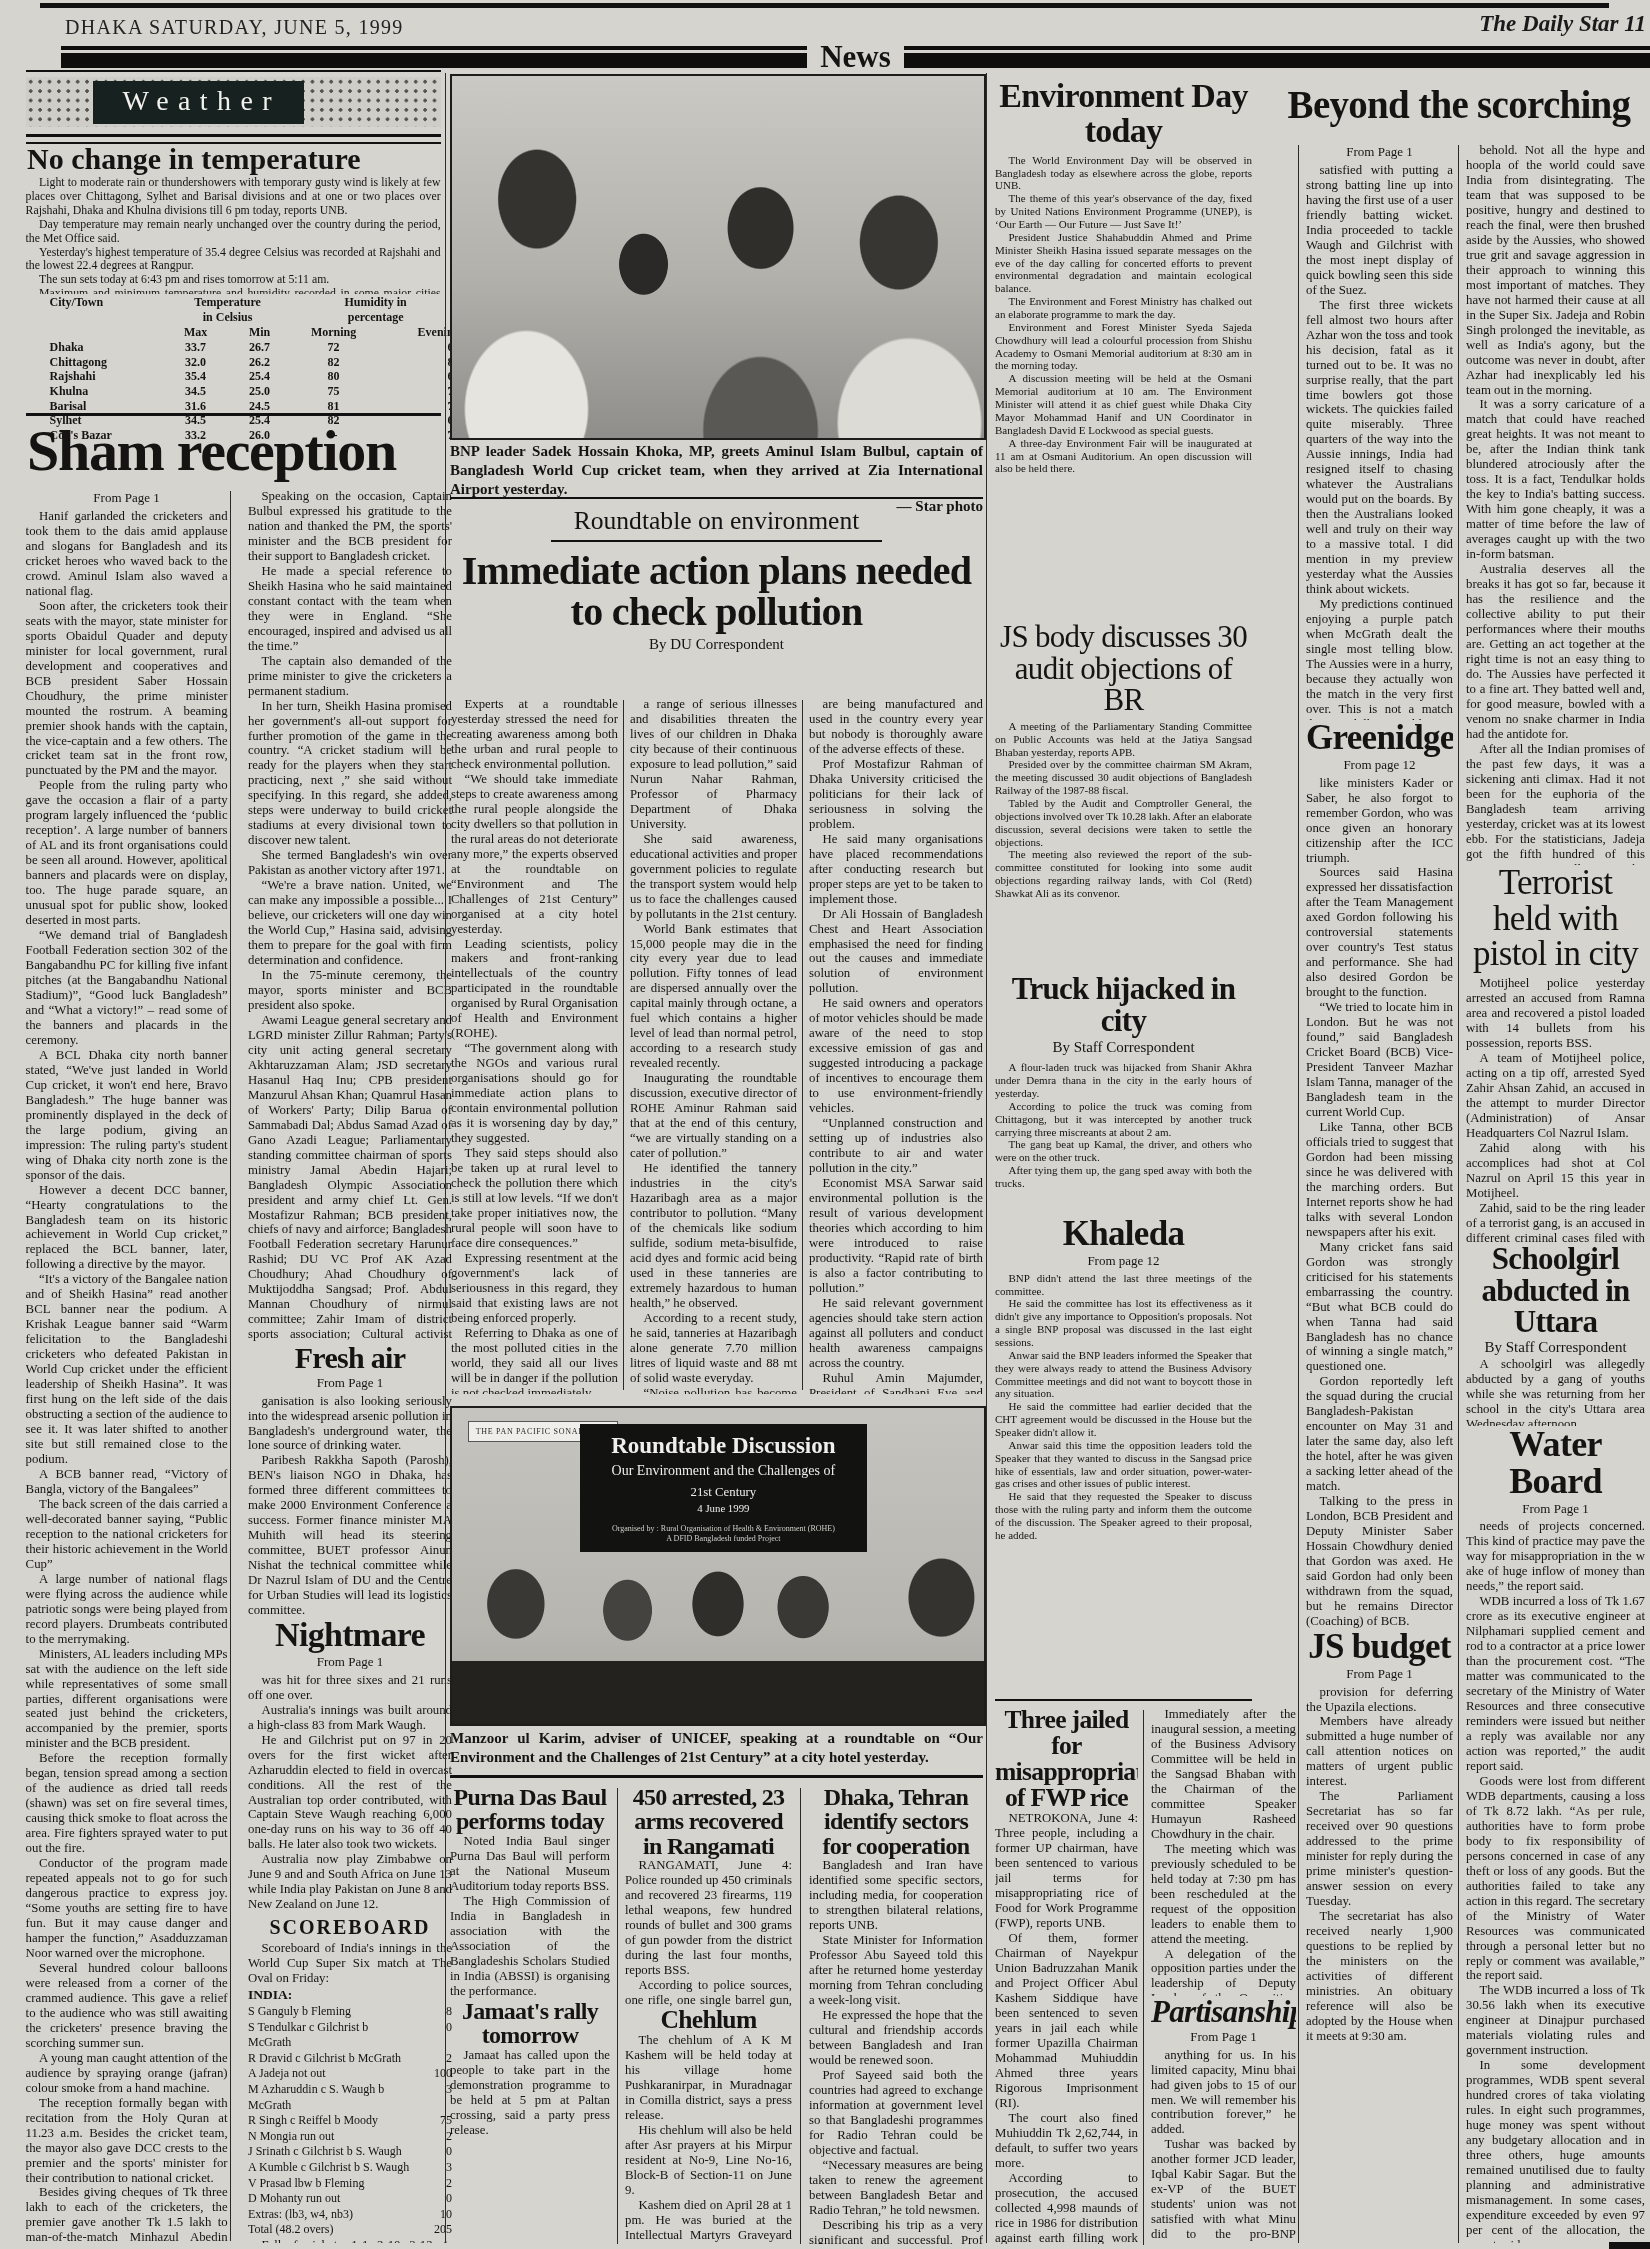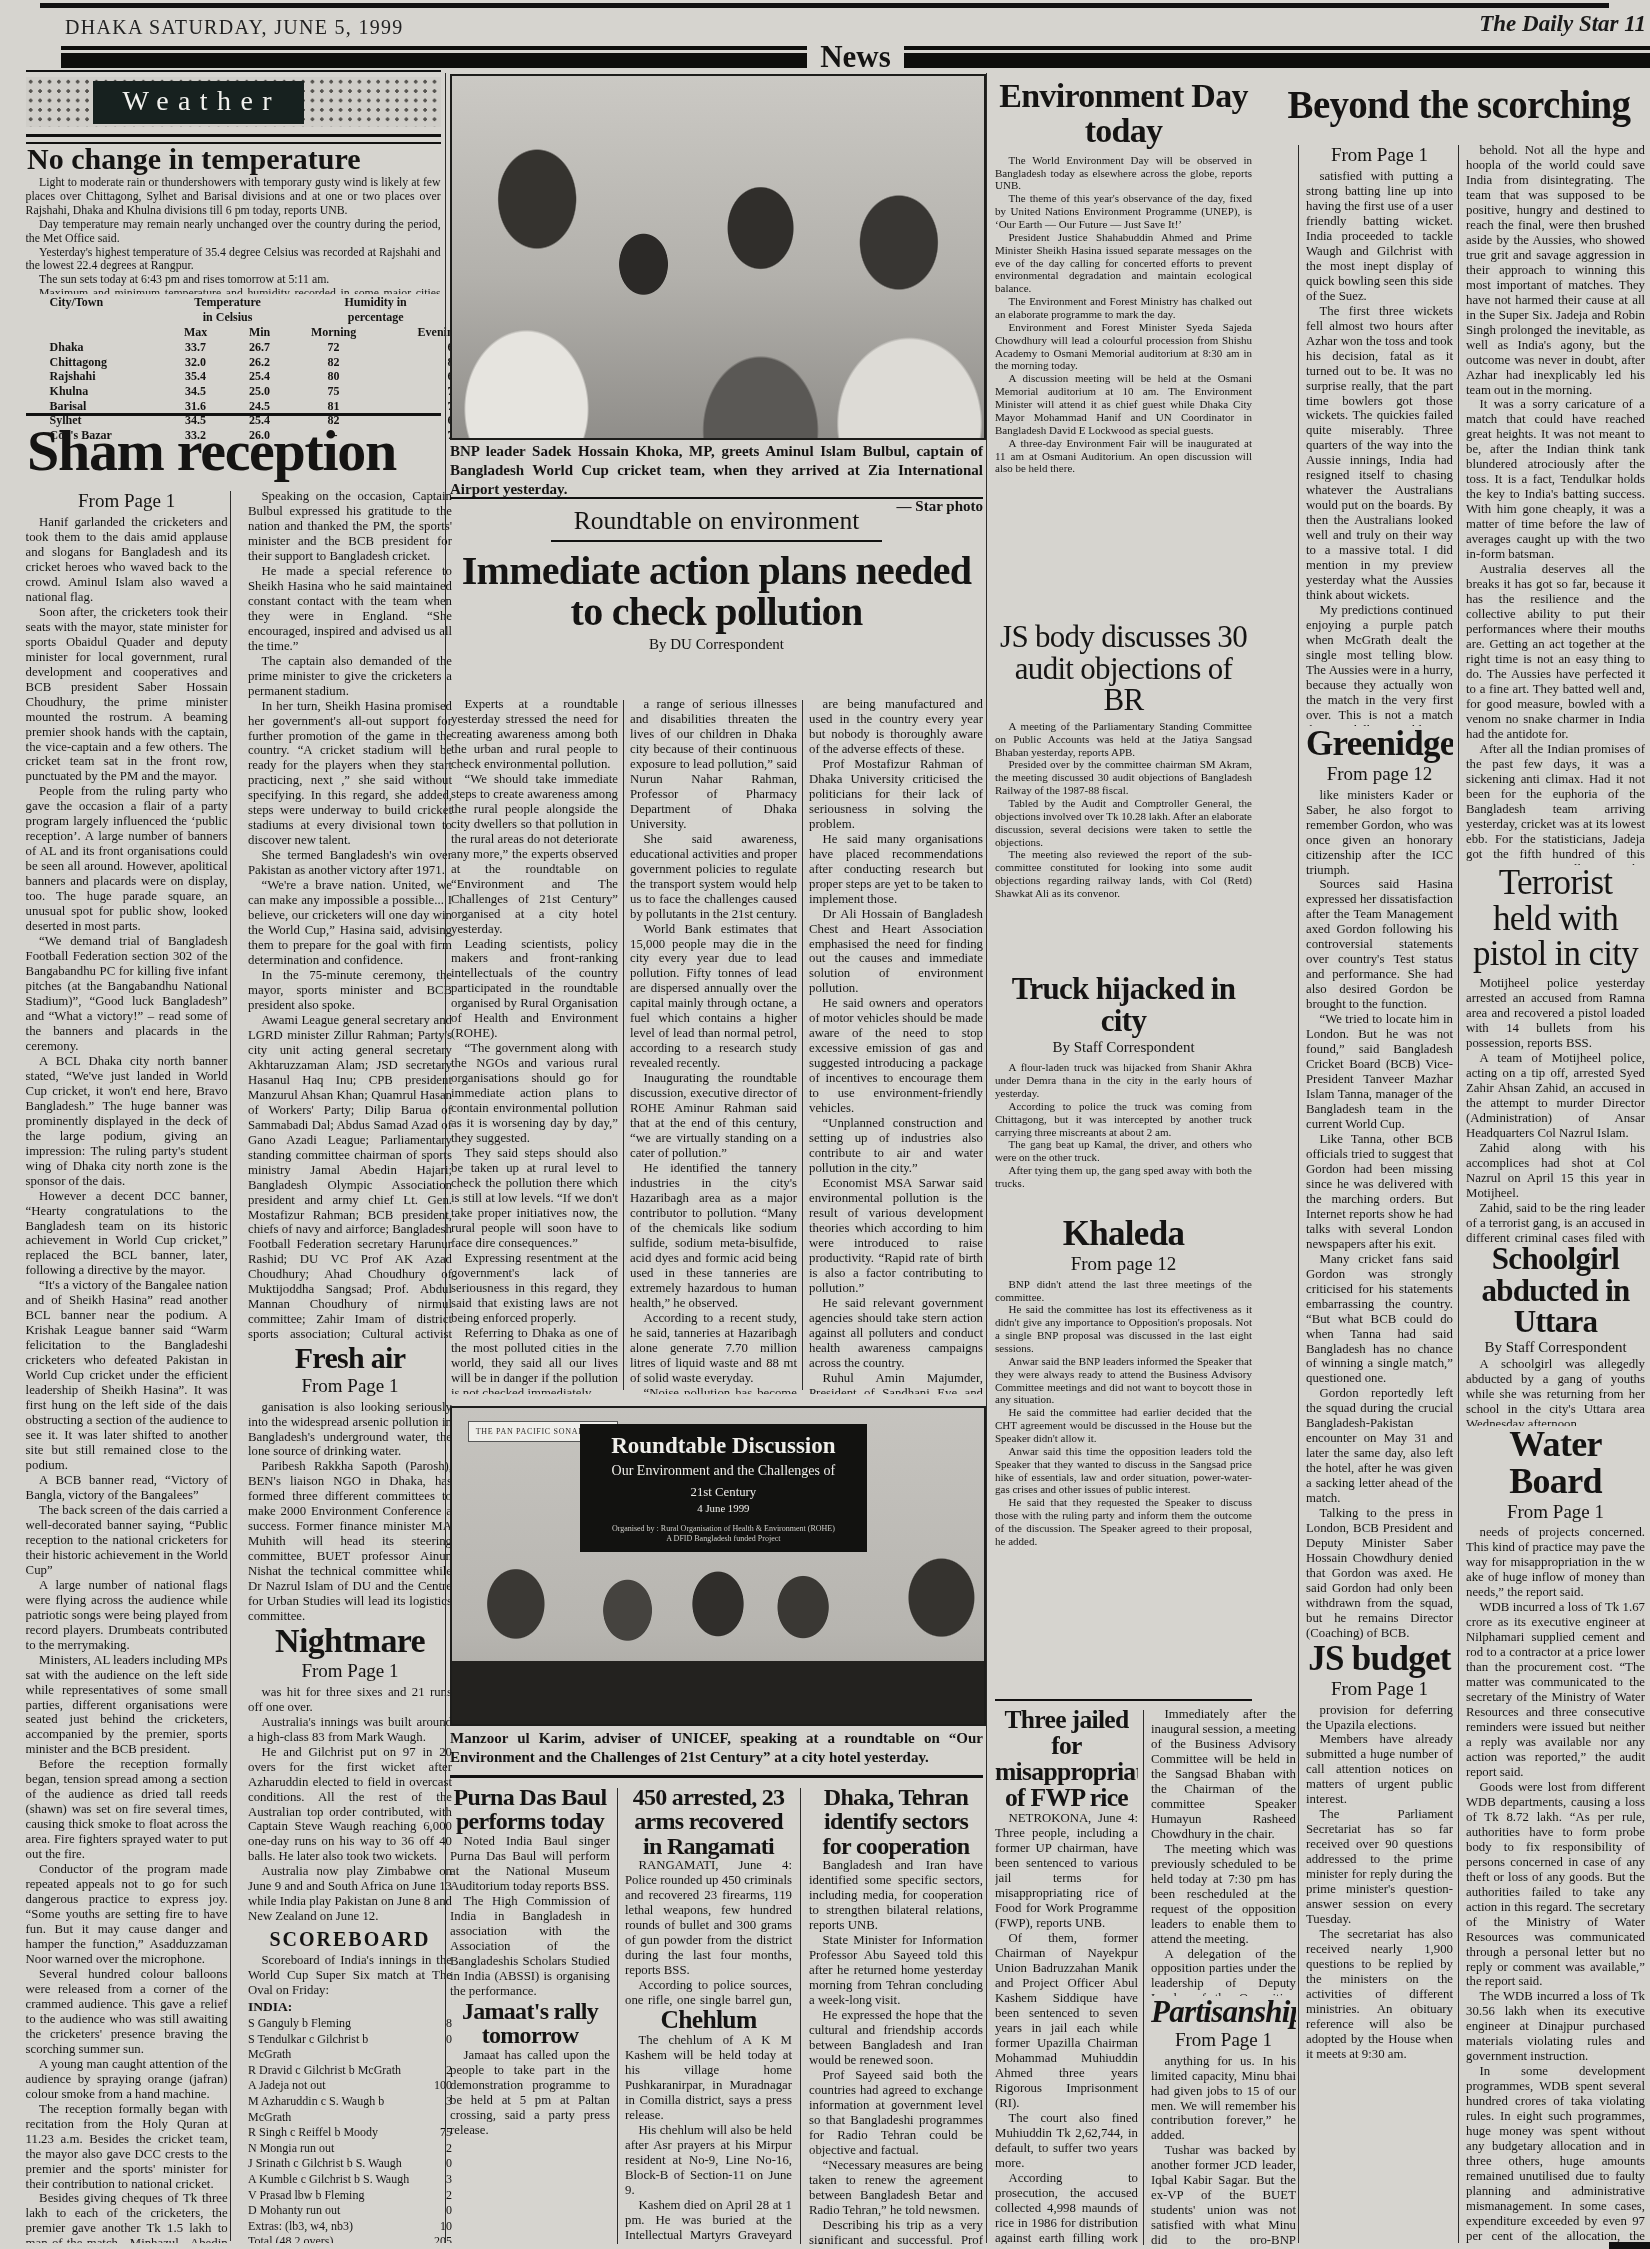--- a/index.html
+++ b/index.html
@@ -34,21 +34,21 @@
   .wx-sub2 span{display:inline-block;text-align:center;}
   .wx-table .trow{display:flex;line-height:1.22;}
   .wx-table .trow .tcell:nth-child(1){width:114px;}
   .wx-table .trow .tcell:nth-child(2){width:64px;text-align:center;}
   .wx-table .trow .tcell:nth-child(3){width:64px;text-align:center;}
   .wx-table .trow .tcell:nth-child(4){width:84px;text-align:center;}
   .wx-table .trow .tcell:nth-child(5){width:84px;text-align:right;}
   
   .para{margin:0;font-size:12.8px;line-height:1.17;text-align:justify;text-indent:13.5px;}
   .wide .para{font-size:11px;}
-  .fp{font-size:19px;text-align:center;margin:1.3px 0 2.7px 0;}
+  .fp{font-size:13px;text-align:center;margin:1.3px 0 2.7px 0;}
   .byline{font-size:15px;text-align:center;margin:2.7px 0 5.4px 0;}
   .hl{font-weight:bold;line-height:1.02;text-align:center;letter-spacing:-0.7px;}
   .h-sham{font-size:58px;text-align:left;letter-spacing:-1.3px;}
   .kicker{font-size:25.6px;text-align:center;font-weight:normal;}
   .kick-rule{height:2px;background:#111;width:62%;margin:4px auto 0 auto;}
   .h-rt{font-size:40px;}
   .h-beyond{font-size:39px;letter-spacing:-0.7px;}
   .h-envday{font-size:34px;}
   .h-jsbody{font-size:31px;font-weight:normal;}
   .h-truck{font-size:31px;}

